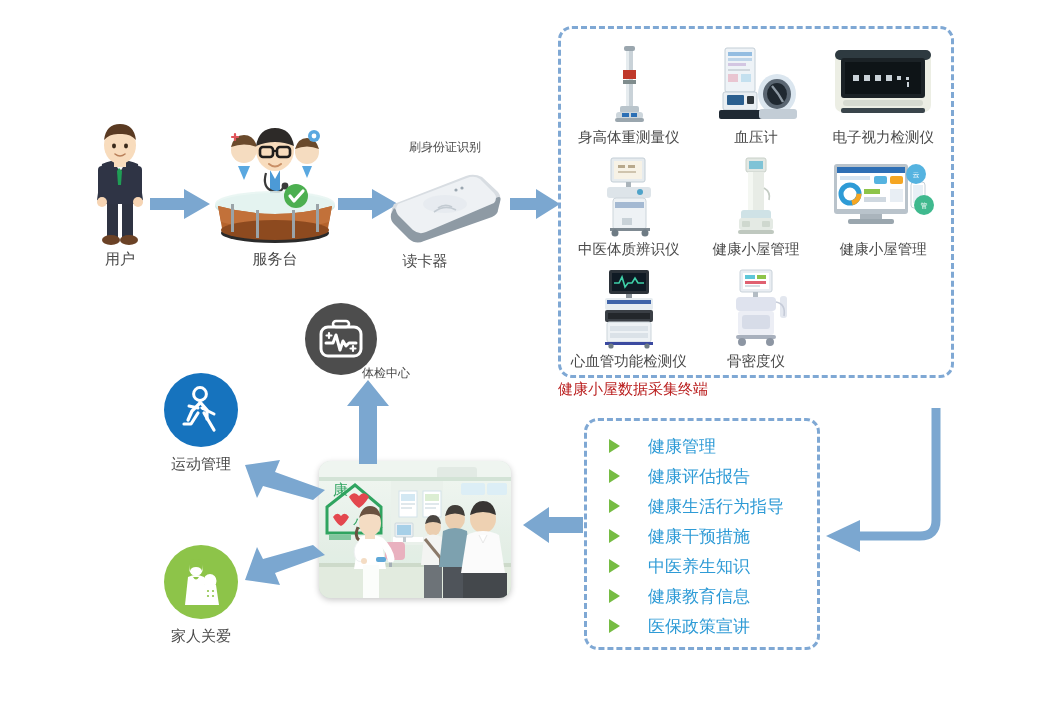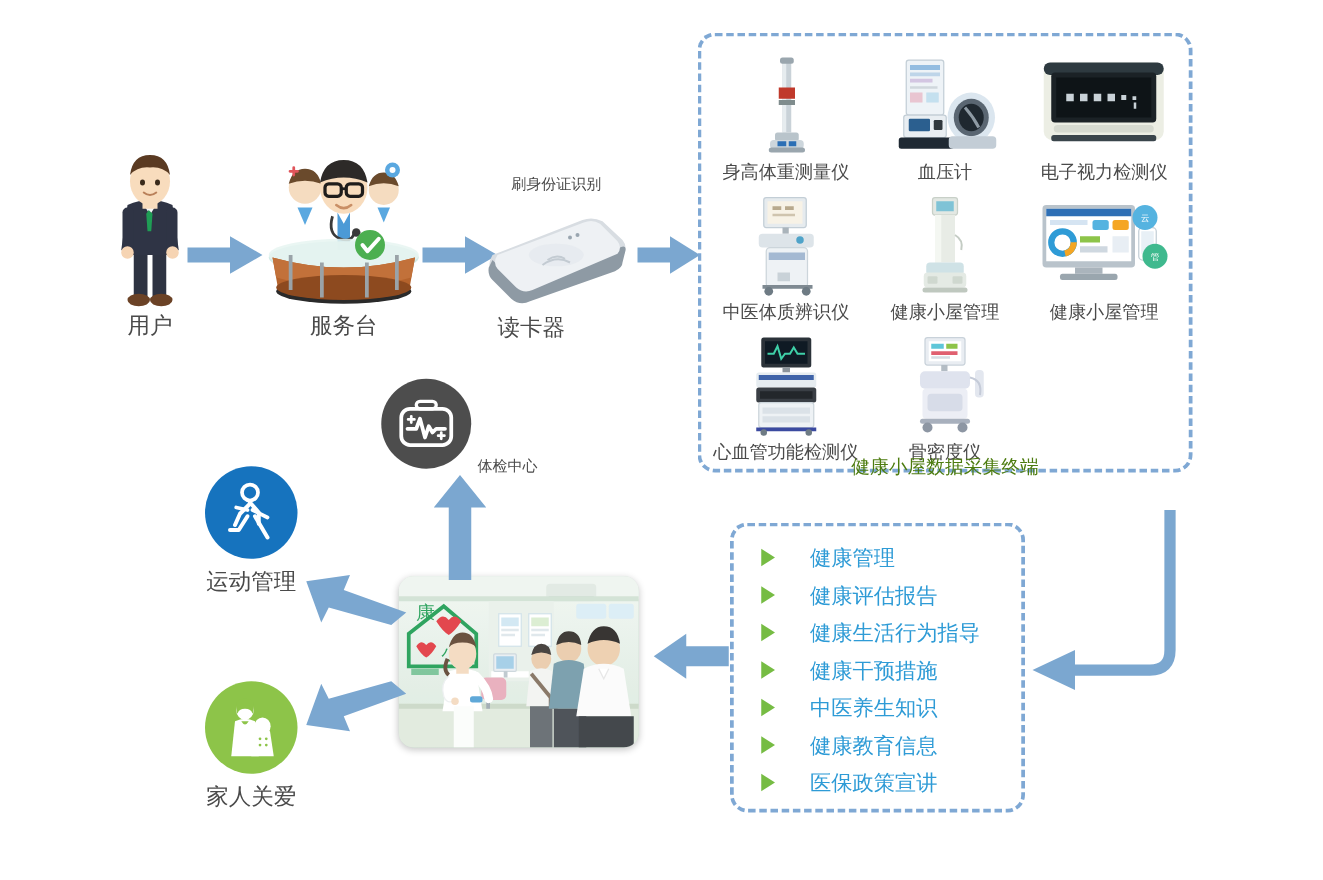--- a/index.html
+++ b/index.html
@@ -6,41 +6,41 @@
   body{
     width:1058px;height:704px;background:#ffffff;
     font-family:"Liberation Sans","DejaVu Sans",sans-serif;
     position:relative;overflow:hidden;
   }
   .stage{position:absolute;left:0;top:0;width:1058px;height:704px;}
   .abs{position:absolute;}
 
   
   .label{
-    color:#4a4a4a;font-size:18px;line-height:1.2;
+    color:#4a4a4a;font-size:15px;line-height:1.2;
     text-align:center;white-space:nowrap;
   }
   .label-lg{font-size:12px;}
 
   
   .dashbox{
     border:3px dashed #7fa8d4;border-radius:14px;box-sizing:border-box;
   }
 
   
   #device-box{left:558px;top:26px;width:396px;height:352px;}
   .dev-grid{
     position:absolute;left:0;top:0;width:100%;height:100%;
     display:grid;grid-template-columns:1fr 1fr 1fr;grid-template-rows:1fr 1fr 1fr;
     padding:6px 4px 4px 4px;box-sizing:border-box;
   }
   .dev-cell{display:flex;flex-direction:column;align-items:center;justify-content:flex-end;}
   .dev-art{height:78px;display:flex;align-items:flex-end;justify-content:center;}
   .dev-label{font-size:14.5px;color:#4a4a4a;margin-top:4px;white-space:nowrap;}
-  #terminal-caption{left:558px;top:364px;width:396px;font-size:15px;color:#4d7c0f;text-align:center;}
+  #terminal-caption{left:558px;top:380px;width:396px;font-size:15px;color:#b91c1c;text-align:left;}
 
   
   #services-box{left:584px;top:418px;width:236px;height:232px;}
   .svc-list{padding:10px 0 0 22px;}
   .svc-row{display:flex;align-items:center;height:30px;gap:16px;}
   .svc-tri{
     width:0;height:0;border-left:11px solid #76bc43;
     border-top:7px solid transparent;border-bottom:7px solid transparent;
     margin-right:12px;flex:none;
   }
@@ -508,21 +508,21 @@
     <svg width="44" height="40" viewBox="0 0 44 40">
       <rect x="14" y="2" width="16" height="6" rx="3" fill="none" stroke="#ffffff" stroke-width="2.6"></rect>
       <rect x="2" y="8" width="40" height="29" rx="7" fill="none" stroke="#ffffff" stroke-width="3"></rect>
       <path d="M7 24 l7 0 3 -8 4 15 3 -9 3 5 3 -3 7 0" stroke="#ffffff" stroke-width="3" fill="none" stroke-linejoin="round" stroke-linecap="round"></path>
       <g stroke="#ffffff" stroke-width="2.2" stroke-linecap="round">
         <path d="M10 14 l0 5 M7.5 16.5 l5 0"></path>
         <path d="M34 27 l0 5 M31.5 29.5 l5 0"></path>
       </g>
     </svg>
   </div>
-  <div class="abs label label-lg" style="left:382px;top:366px;text-align:right;">体检中心</div>
+  <div class="abs label label-lg" style="left:362px;top:366px;text-align:right;">体检中心</div>
 
   <div class="abs" style="left:243px;top:452px;">
     <svg width="82" height="48" viewBox="0 0 82 48">
       <path class="arw" d="M82 38 L32 20 L37 8 L2 13 L14 46 L20 34 L70 48 Z"></path>
     </svg>
   </div>
 
   <div class="abs circle" id="sport-circle">
     <svg width="42" height="48" viewBox="0 0 42 48">
       <circle cx="20" cy="8" r="6.4" fill="none" stroke="#ffffff" stroke-width="3"></circle>

